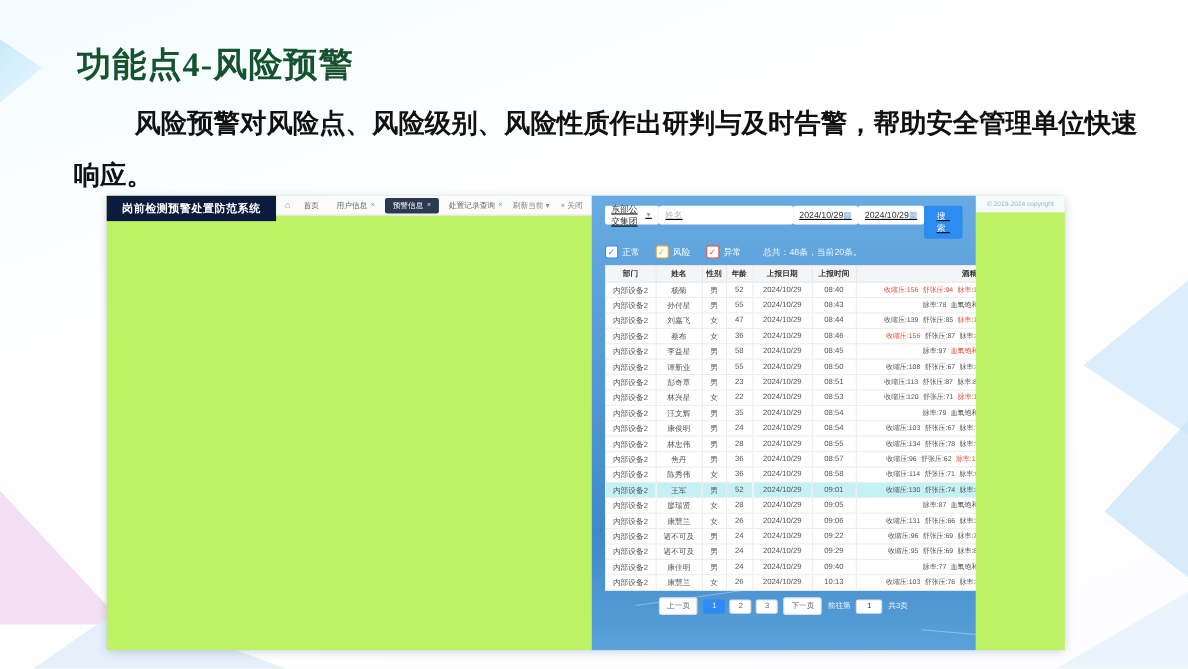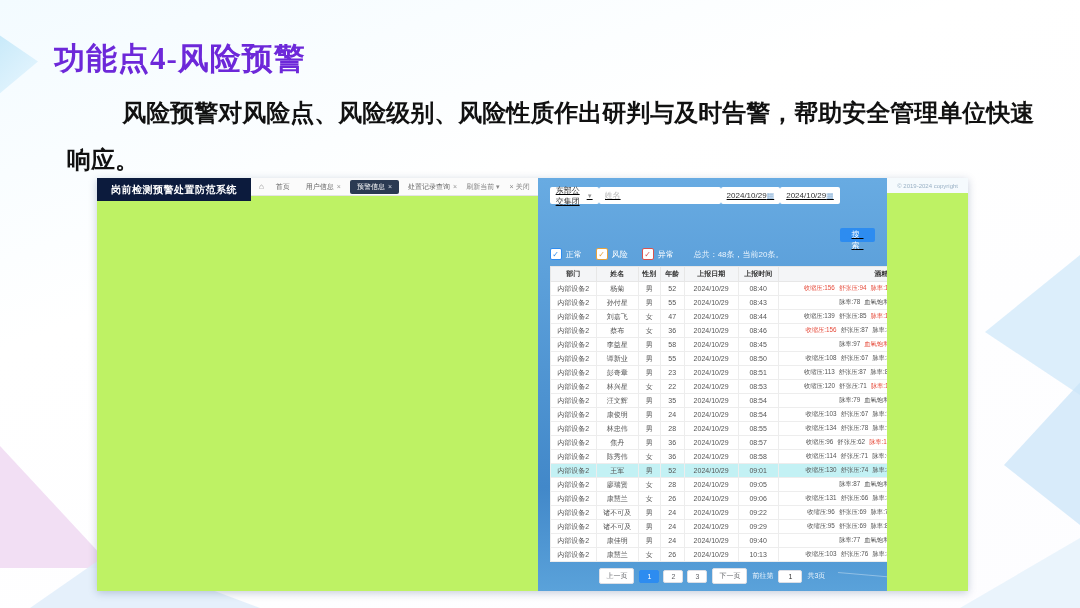--- a/index.html
+++ b/index.html
@@ -16,22 +16,22 @@
   .tri-bl-blue{left:30px;top:552px;width:230px;height:56px;background:#e2eefb;
           clip-path:polygon(35% 0,100% 100%,0 100%);opacity:.9;}
   .tri-r1{right:0;top:255px;width:95px;height:140px;background:#d8ecfb;
           clip-path:polygon(100% 0,100% 100%,0 55%);opacity:.9;}
   .tri-r2{right:0;top:375px;width:80px;height:150px;background:#cbe4f8;
           clip-path:polygon(100% 5%,100% 100%,5% 60%);opacity:.75;}
   .tri-br{right:0;bottom:0;width:120px;height:70px;background:#e8f3fc;
           clip-path:polygon(100% 0,100% 100%,0 100%);opacity:.9;}
 
   
-  .slide-title{position:absolute;left:54px;top:38px;font-family:"Liberation Serif","DejaVu Serif",serif;
-       font-weight:bold;font-size:31px;color:#6d28d9;letter-spacing:1px;}
+  .slide-title{position:absolute;left:70px;top:38px;font-family:"Liberation Serif","DejaVu Serif",serif;
+       font-weight:bold;font-size:31px;color:#14532d;letter-spacing:1px;}
   .slide-desc{position:absolute;left:30px;top:90px;width:988px;font-size:24px;font-weight:bold;
        color:#111;line-height:1.95;text-indent:2.3em;margin-left:37px;}
 
   
   .app{position:absolute;left:97px;top:178px;width:871px;height:413px;
        box-shadow:0 2px 8px rgba(30,60,110,.25);font-family:"Liberation Sans","DejaVu Sans",sans-serif;
        display:flex;flex-direction:row;background:#bef264;}
 
   .app-nav{height:23px;background:#0c1b3d;display:flex;align-items:center;padding:0 14px;flex:0 0 auto;}
   .app-title{color:#fff;font-size:10px;font-weight:bold;letter-spacing:.5px;}
@@ -57,22 +57,22 @@
 
   .filter-row{display:flex;align-items:flex-start;position:relative;text-decoration:underline;}
   .ctrl{background:#fff;border-radius:2px;height:17px;display:flex;align-items:center;
         font-size:8px;color:#333;padding:0 6px;box-sizing:border-box;}
   .sel{width:110px;justify-content:space-between;cursor:pointer;}
   .sel .arr{color:#999;font-size:6px;}
   .name-in{width:150px;border:none;outline:none;font-size:8px;font-family:inherit;border-radius:2px;height:17px;padding:0 6px;box-sizing:border-box;color:#333;}
   .name-in::placeholder{color:#b5b5b5;}
   .date{width:94px;justify-content:space-between;cursor:pointer;}
   .date .cal{color:#8ab2d8;font-size:8px;}
-  .search-btn{width:74px;height:14px;background:#2d8cf0;color:#fff;border:none;border-radius:2px;
-        font-size:8px;cursor:pointer;font-family:inherit;letter-spacing:4px;margin-top:41px;}
+  .search-btn{width:74px;height:30px;background:#2d8cf0;color:#fff;border:none;border-radius:2px;
+        font-size:8px;cursor:pointer;font-family:inherit;letter-spacing:4px;}
 
   .check-row{display:flex;align-items:center;gap:14px;margin-top:6px;position:relative;}
   .chk{display:flex;align-items:center;gap:4px;cursor:pointer;}
   .box{width:10px;height:10px;background:#fff;border-radius:2px;display:flex;align-items:center;
        justify-content:center;font-size:8px;font-weight:bold;border:1px solid rgba(0,0,0,.15);}
   .chk-label{font-size:8px;color:#fff;}
   .summary{font-size:8px;color:#eaf4fd;margin-left:6px;}
 
   .table-wrap{position:relative;margin-top:6px;width:847px;}
   table{border-collapse:collapse;table-layout:fixed;width:834px;background:#fff;}

